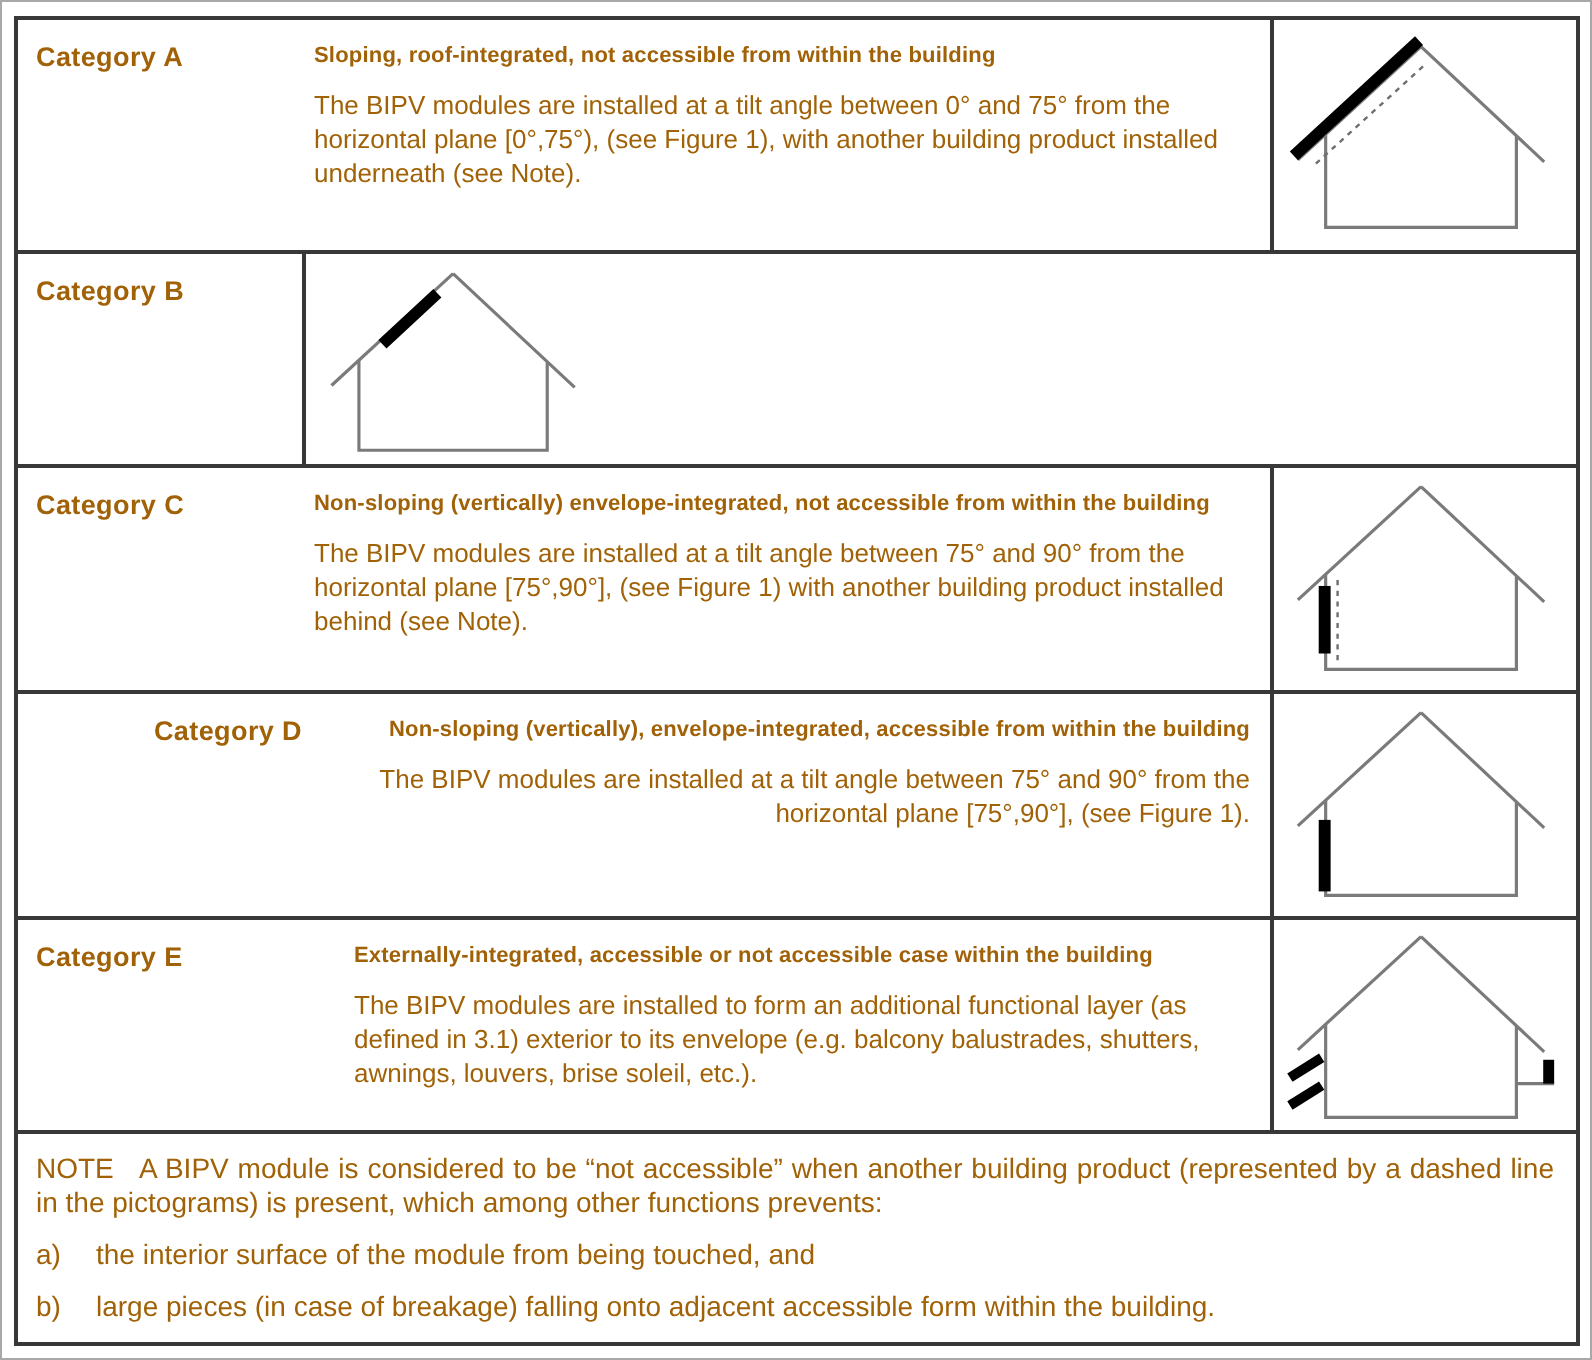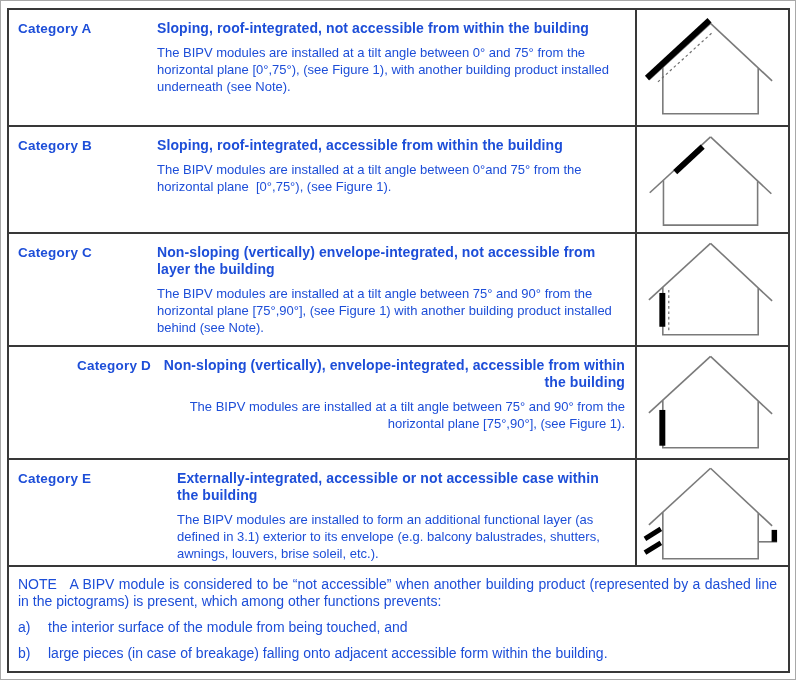--- a/index.html
+++ b/index.html
@@ -3,21 +3,21 @@
 <meta charset="utf-8">
 <style>
   html,body{margin:0;padding:0;background:#ffffff;}
   .frame{
     position:relative;
     width:796px;height:680px;
     box-sizing:border-box;
     border:1px solid #a8a8a8;
     background:#ffffff;
     font-family:"Liberation Sans","DejaVu Sans",sans-serif;
-    color:#1d4ed8;
+    color:#a16207;
     overflow:hidden;
   }
   .table{
     position:absolute;
     left:6px;top:7px;right:5px;bottom:6px;
     border:2px solid #383838;
     display:flex;
     flex-direction:column;
     background:#ffffff;
   }
@@ -40,21 +40,21 @@
     letter-spacing:0.2px;
     flex:none;
   }
   .mid-cell{
     flex:1;
     box-sizing:border-box;
     padding:10px 10px 0 6px;
   }
   .title{
     font-weight:bold;
-    font-size:14px;
+    font-size:11px;
     line-height:17px;
     max-width:486px;
     margin:0 0 7px 0;
     letter-spacing:0.1px;
   }
   .desc{
     font-size:13px;
     line-height:17px;
     max-width:482px;
     margin:0;
@@ -110,38 +110,34 @@
           <path class="house-outline" d="M74 8 L136 66"></path>
           <path class="house-outline" d="M74 8 L12 65"></path>
           <path class="module-stroke" stroke-width="6" d="M73 5 L10 63"></path>
           <path class="dashed" d="M75 18 L21 67"></path>
         </svg>
       </div>
     </div>
 
     <div class="row row-b">
       <div class="cat-cell">Category B</div>
-      <div class="mid-cell">
-        <p class="title">Sloping, roof-integrated, accessible from within the building</p>
-        <p class="desc">The BIPV modules are installed at a tilt angle between 0°and 75° from the horizontal plane &nbsp;[0°,75°), (see Figure 1).</p>
-      </div>
       <div class="pic-cell">
         <svg width="152" height="102" viewBox="0 0 152 104">
           <path class="house-outline" d="M26 52.3 L26 98 L122 98 L122 53.2"></path>
           <path class="house-outline" d="M74 8 L136 66"></path>
           <path class="house-outline" d="M74 8 L12 65"></path>
           <path class="module-stroke" stroke-width="6" d="M66 18 L38 44"></path>
         </svg>
       </div>
     </div>
 
     <div class="row row-c">
       <div class="cat-cell">Category C</div>
       <div class="mid-cell">
-        <p class="title">Non-sloping (vertically) envelope-integrated, not accessible from layer the building</p>
+        <p class="title">Non-sloping (vertically) envelope-integrated, not accessible from within the building</p>
         <p class="desc">The BIPV modules are installed at a tilt angle between 75° and 90° from the horizontal plane [75°,90°], (see Figure 1) with another building product installed behind (see Note).</p>
       </div>
       <div class="pic-cell">
         <svg width="152" height="108" viewBox="0 0 152 108">
           <path class="house-outline" d="M26 52.3 L26 100 L122 100 L122 53.2"></path>
           <path class="house-outline" d="M74 8 L136 66"></path>
           <path class="house-outline" d="M74 8 L12 65"></path>
           <rect x="22.5" y="58" width="6" height="34" fill="#000000"></rect>
           <path class="dashed" d="M32 55 L32 97"></path>
         </svg>

